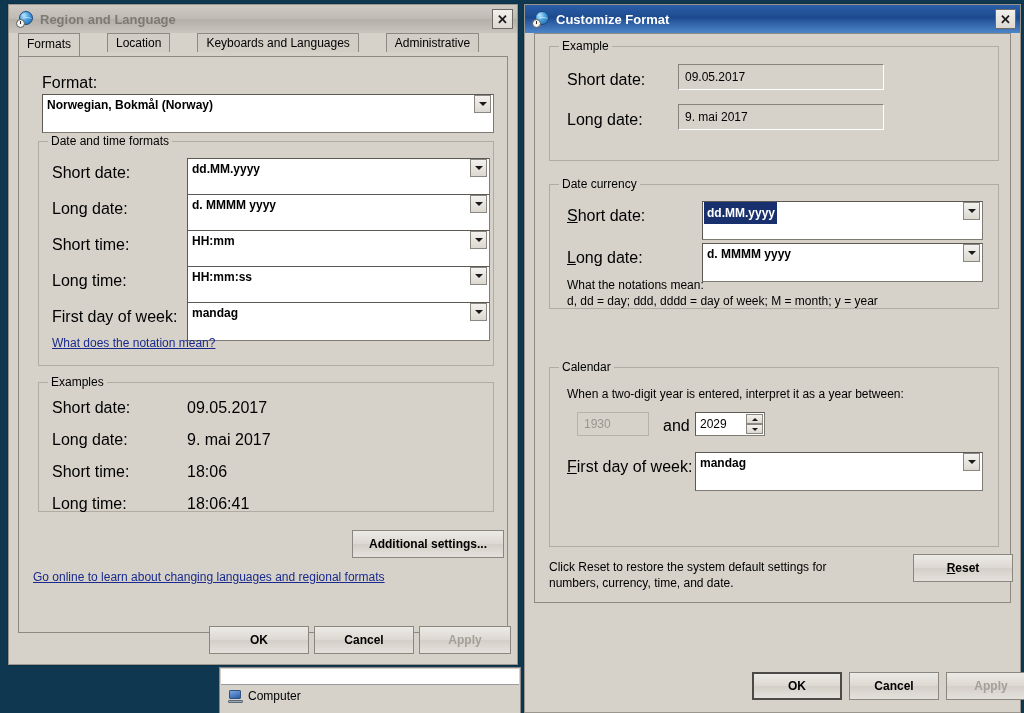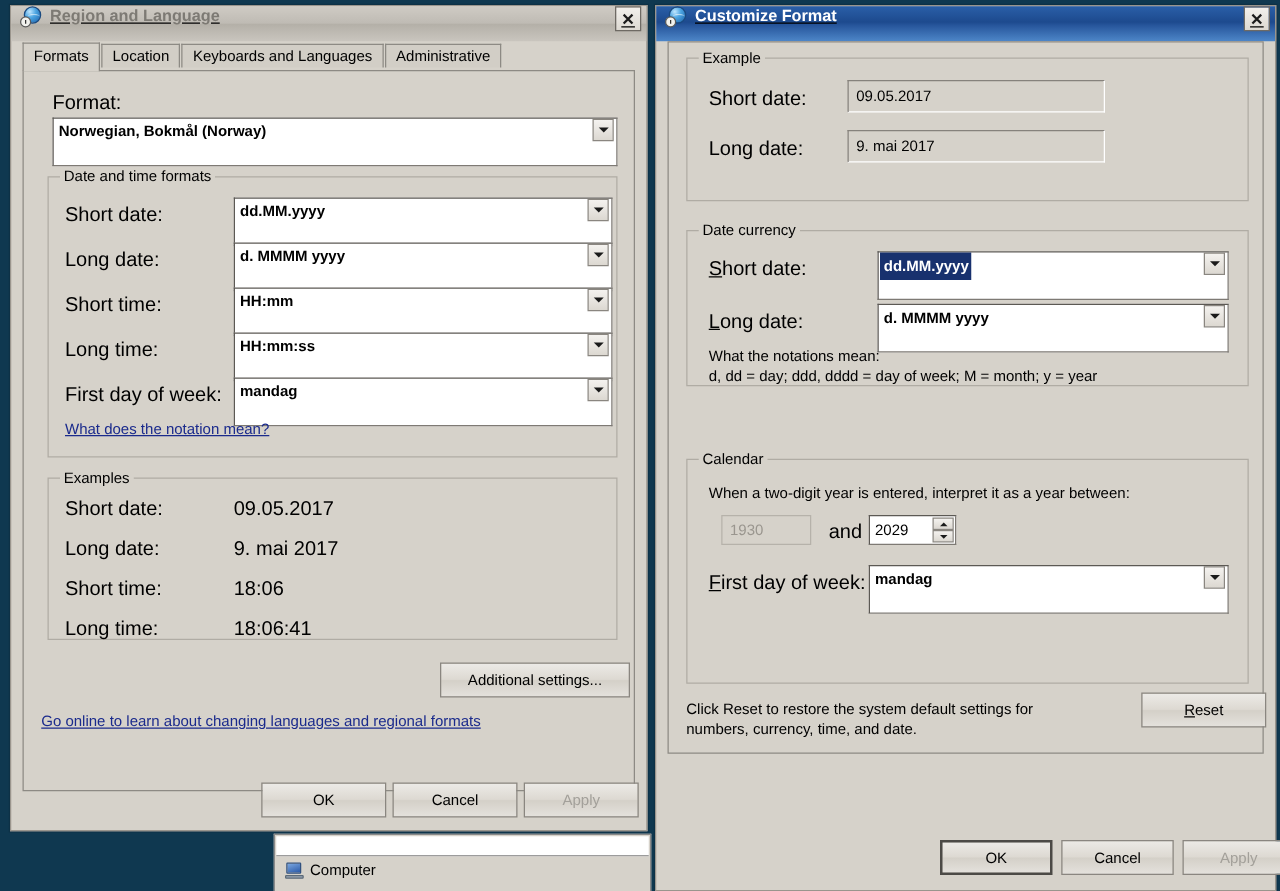--- a/index.html
+++ b/index.html
@@ -51,24 +51,23 @@
 
   
   .window {
     position: absolute;
     background: #d6d2ca;
     border: 1px solid #9a958d;
     box-shadow: 0 0 0 1px rgba(0,0,0,.12);
   }
   .titlebar {
     height: 28px;
-    display: flex; align-items: flex-start;
+    display: flex; align-items: center;
     padding: 0 4px 0 7px;
     gap: 7px;
-    text-decoration: underline;
   }
   .titlebar.inactive {
     background: linear-gradient(to bottom, #cfcbc4 0%, #bfbbb4 48%, #b4b0a8 52%, #c9c5be 100%);
   }
   .titlebar.active {
     background: linear-gradient(to bottom, #2a5fa8 0%, #1d4a8e 45%, #27569c 55%, #4d86c8 100%);
   }
   .title-text {
     font-weight: bold;
     font-size: 13px;
@@ -104,24 +103,24 @@
     background: linear-gradient(to bottom,#f2f0ec,#ddd9d2);
     border: 1px solid #6e6a64;
     display: flex; align-items: center; justify-content: center;
     font-size: 13px; font-weight: bold; line-height: 1;
     color: #1a1a1a; cursor: pointer;
     flex: none;
   }
 
   
   .tabstrip {
-    display: flex; align-items: center;
+    display: flex; align-items: flex-start;
     padding: 0 0 0 9px;
     height: 23px;
-    position: relative; z-index: 2;
+    position: relative; z-index: 2; gap: 26px;
   }
   .tab {
     height: 19px;
     padding: 0 8px;
     margin-right: 1px;
     line-height: 19px;
     font-size: 12px;
     background: #d2cec6;
     border: 1px solid #8d8a84;
     border-bottom: none;
@@ -238,20 +237,21 @@
   .btn {
     background: linear-gradient(to bottom,#eceae6 0%,#ddd9d2 48%,#d4d0c8 52%,#e4e1dc 100%);
     border: 1px solid #8a8680;
     height: 25px;
     min-width: 84px;
     font-size: 12px;
     font-family: "Liberation Sans", sans-serif;
     cursor: pointer;
     display: inline-flex; align-items: center; justify-content: center;
     color: #000;
+    font-weight: bold;
   }
   .btn.default { border: 2px solid #4c4a46; }
   .btn.disabled { color: #a3a09a; cursor: default; }
   .link {
     color: #1a2a8c; text-decoration: underline;
     font-size: 12px; cursor: pointer;
   }
   .note { font-size: 12px; line-height: 16px; }
 </style>
 </head>

